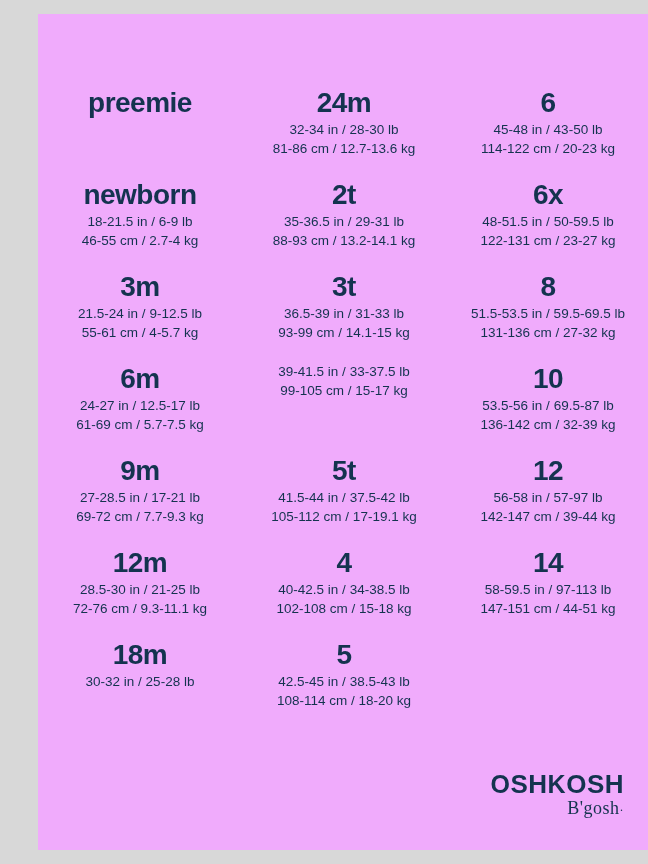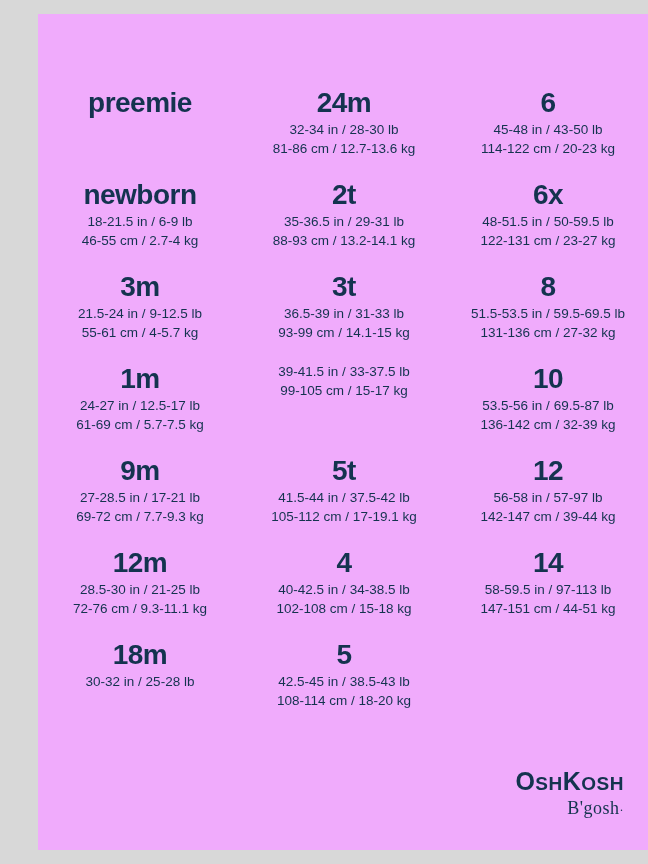--- a/index.html
+++ b/index.html
@@ -62,21 +62,21 @@
     text-align: right;
     color: #14334f;
   }
   .brand-main {
     font-size: 25px;
     font-weight: bold;
     letter-spacing: 0.5px;
     line-height: 26px;
   }
   .brand-main .small-caps {
-    font-size: 19px;
+    font-size: 26px;
   }
   .brand-sub {
     font-size: 18px;
     font-family: "Liberation Serif", serif;
     letter-spacing: 0.5px;
     line-height: 20px;
     margin-top: 1px;
   }
   .brand-sub .dot {
     font-size: 12px;
@@ -97,21 +97,21 @@
         <div class="size-name">newborn</div>
         <div class="size-line">18-21.5 in / 6-9 lb</div>
         <div class="size-line">46-55 cm / 2.7-4 kg</div>
       </div>
       <div class="size-entry">
         <div class="size-name">3m</div>
         <div class="size-line">21.5-24 in / 9-12.5 lb</div>
         <div class="size-line">55-61 cm / 4-5.7 kg</div>
       </div>
       <div class="size-entry">
-        <div class="size-name">1m</div>
+        <div class="size-name">6m</div>
         <div class="size-line">24-27 in / 12.5-17 lb</div>
         <div class="size-line">61-69 cm / 5.7-7.5 kg</div>
       </div>
       <div class="size-entry">
         <div class="size-name">9m</div>
         <div class="size-line">27-28.5 in / 17-21 lb</div>
         <div class="size-line">69-72 cm / 7.7-9.3 kg</div>
       </div>
       <div class="size-entry">
         <div class="size-name">12m</div>

